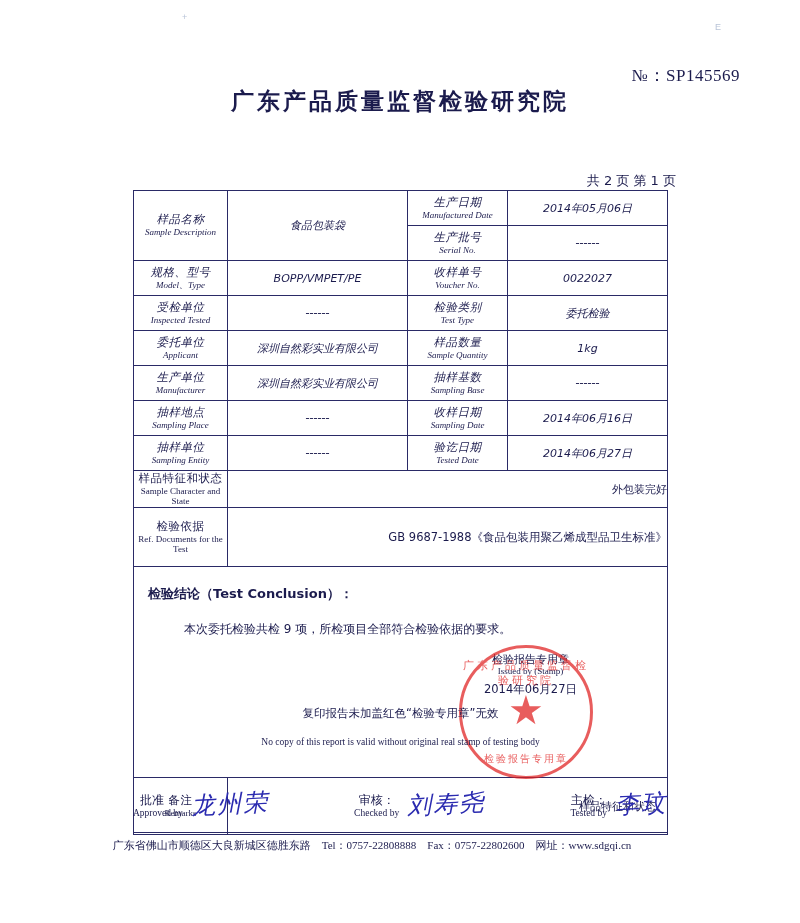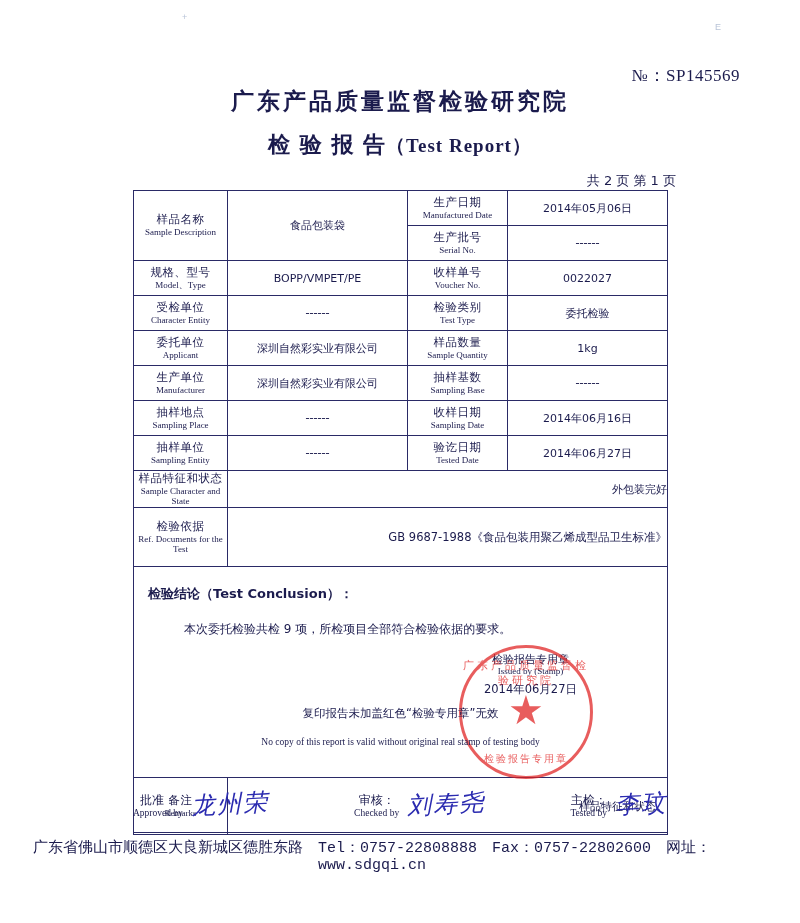--- a/index.html
+++ b/index.html
@@ -114,21 +114,21 @@
   .val-left {
     text-align: right;
     padding-left: 10px;
   }
   .dash {
     letter-spacing: 0px;
     font-family: "Liberation Serif", serif;
     font-size: 12px;
   }
 
-  .r-tall td { height: 34px; }
+  .r-tall td { height: 34px; font-style: italic; }
   .refrow td.val-left {
     font-size: 11.5px;
   }
 
   
   .concl {
     position: relative;
     height: 210px;
   }
   .concl-inner {
@@ -248,23 +248,23 @@
     left: 133px;
     width: 534px;
     border-top: 1px solid #2a2a66;
   }
   .footer {
     position: absolute;
     top: 838px;
     left: 0;
     width: 744px;
     text-align: center;
-    font-size: 15px;
-    color: #1b1b4d;
-    font-family: Liberation Mono, monospace;
+    font-size: 11px;
+    color: #1b1b4d;
+    font-family: Liberation Serif, serif;
   }
 
   
   .mark {
     position: absolute;
     color: #b9c4d8;
     font-size: 9px;
     font-family: "Liberation Sans", sans-serif;
   }
 </style>
@@ -273,23 +273,20 @@
 
 <div class="page">
 
   <span class="mark" style="left:182px; top:12px;">+</span>
   <span class="mark" style="left:715px; top:22px;">E</span>
 
   <div class="report-no">№：SP145569</div>
 
   <div class="header">
     <div class="title-cn">广东产品质量监督检验研究院</div>
-    <div class="title-report">
-      <span>检 验 报 告</span><span class="en">（Test Report）</span>
-    </div>
   </div>
 
   <div class="page-count">共 2 页 第 1 页</div>
 
   <table class="main">
     <colgroup>
       <col style="width:94px">
       <col style="width:180px">
       <col style="width:100px">
       <col style="width:160px">
@@ -324,21 +321,21 @@
         <td class="lbl">
           <span class="cn">收样单号</span>
           <span class="en">Voucher No.</span>
         </td>
         <td class="val">0022027</td>
       </tr>
 
       <tr class="r-tall">
         <td class="lbl">
           <span class="cn">受检单位</span>
-          <span class="en">Character Entity</span>
+          <span class="en">Inspected Tested</span>
         </td>
         <td class="val dash">------</td>
         <td class="lbl">
           <span class="cn">检验类别</span>
           <span class="en">Test Type</span>
         </td>
         <td class="val">委托检验</td>
       </tr>
 
       <tr class="r-tall">

